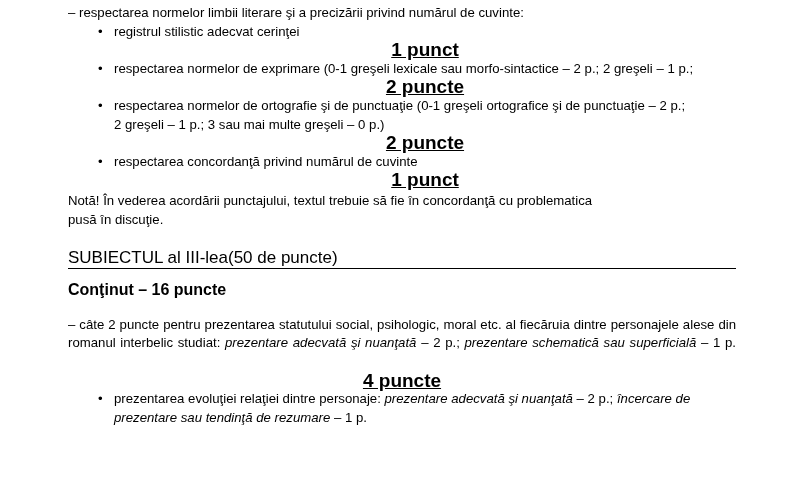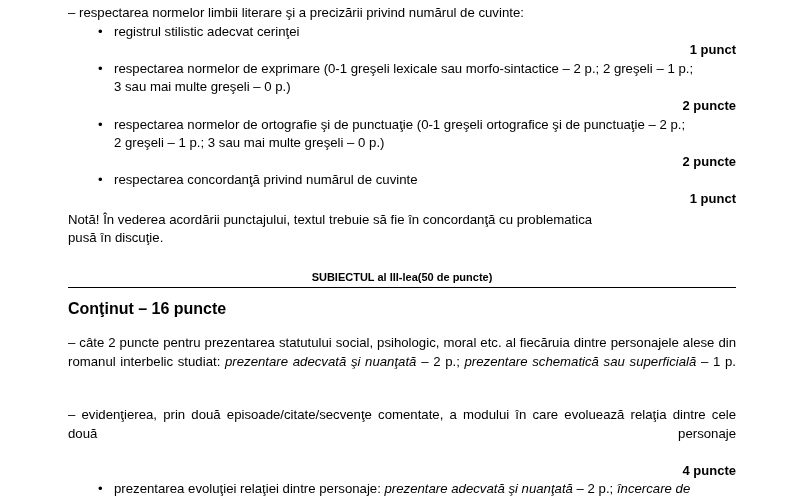--- a/index.html
+++ b/index.html
@@ -40,24 +40,25 @@
     margin: 0;
     text-indent: 0;
   }
 
   .it { font-style: italic; }
   .bd { font-weight: normal; }
 
   
   .score {
     font-weight: bold;
-    font-size: 13px;
+    font-size: 19px;
     line-height: 18.6px;
-    text-align: right;
+    text-align: center;
     display: block;
+    text-decoration: underline;
   }
 
   
   ul.blist {
     list-style: none;
     margin: 0;
     padding: 0;
   }
   ul.blist > li {
     position: relative;
@@ -71,24 +72,24 @@
     left: 30px;
     top: 0;
     font-size: 13.2px;
     line-height: 18.6px;
   }
 
   
   .subject-head {
     position: relative;
     display: flex;
-    justify-content: center;
+    justify-content: flex-start;
     align-items: baseline;
-    font-weight: bold;
-    font-size: 11px;
+    font-weight: normal;
+    font-size: 17px;
     line-height: 18px;
     border-bottom: 1.6px solid #000;
     padding-bottom: 1px;
     width: 668px;
   }
   .subject-head .left { text-decoration: none; }
   .subject-head .right { text-decoration: none; }
 
   .sec-title {
     font-weight: bold;
@@ -120,21 +121,20 @@
 
       <li>
         <span class="bullet">•</span>
         <span>registrul stilistic adecvat cerinţei</span>
         <span class="score">1 punct</span>
       </li>
 
       <li>
         <span class="bullet">•</span>
         <span>respectarea normelor de exprimare (0-1 greşeli lexicale sau morfo-sintactice – 2 p.; 2 greşeli – 1 p.;</span><br>
-        <span>3 sau mai multe greşeli – 0 p.)</span>
         <span class="score">2 puncte</span>
       </li>
 
       <li>
         <span class="bullet">•</span>
         <span>respectarea normelor de ortografie şi de punctuaţie (0-1 greşeli ortografice şi de punctuaţie – 2 p.;</span><br>
         <span>2 greşeli – 1 p.; 3 sau mai multe greşeli – 0 p.)</span>
         <span class="score">2 puncte</span>
       </li>
 
@@ -161,23 +161,20 @@
     </div>
 
     <div class="sp-12"></div>
 
     <div class="sec-title">Conţinut – 16 puncte</div>
 
     <div class="row para justall">
       <span>– câte 2 puncte pentru prezentarea statutului social, psihologic, moral etc. al fiecăruia dintre personajele alese din romanul interbelic studiat: </span><span class="it">prezentare adecvată şi nuanţată</span><span> – 2 p.; </span><span class="it">prezentare schematică sau superficială</span><span> – 1 p.</span>
     </div>
 
-    <div class="row para justall">
-      <span>– evidenţierea, prin două episoade/citate/secvenţe comentate, a modului în care evoluează relaţia dintre cele două personaje</span>
-    </div>
     <div class="score">4 puncte</div>
 
     <ul class="blist">
       <li>
         <span class="bullet">•</span><span>prezentarea evoluţiei relaţiei dintre personaje: </span><span class="it">prezentare adecvată şi nuanţată</span><span> – 2 p.; </span><span class="it">încercare de prezentare sau tendinţă de rezumare</span><span> – 1 p.</span>
       </li>
 
     </ul>
 
   </div>

